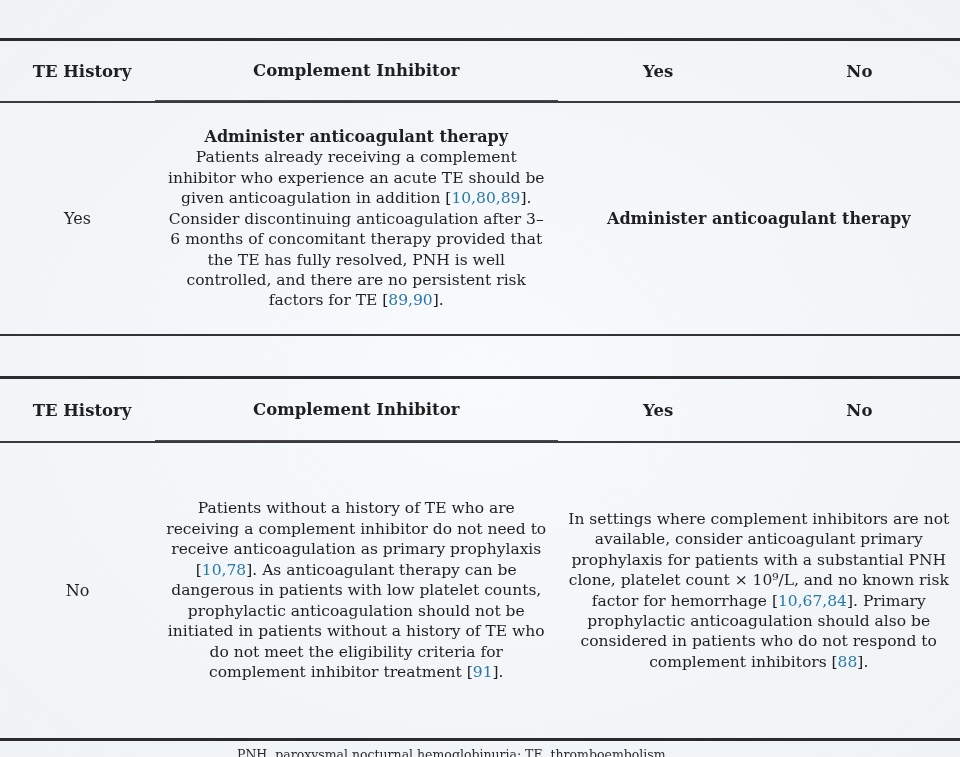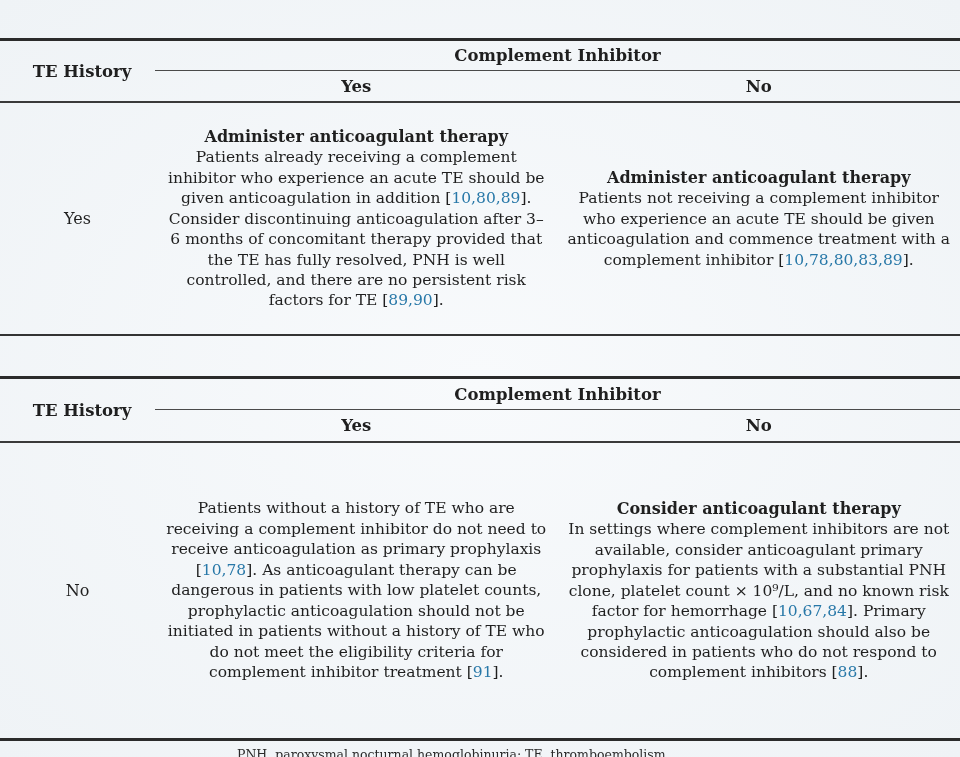--- a/index.html
+++ b/index.html
@@ -23,21 +23,21 @@
     grid-template-columns: 155px 1fr;
     border-bottom: 2px solid #3a3a3a;
     box-sizing: border-box;
   }
   .t1 .thead { height: 62px; }
   .t2 .thead { height: 64px; }
   .rowhead {
     display: flex; align-items: center; justify-content: center;
     font-weight: bold; font-size: 16.5px; margin-left: 9px;
   }
-  .colgroup { display: flex; flex-direction: column; }
+  .colgroup { display: flex; flex-direction: row; }
   .group-label {
     flex: 1 1 50%;
     display: flex; align-items: center; justify-content: center;
     font-weight: bold; font-size: 16.5px;
     border-bottom: 1.3px solid #4a4a4a;
     box-sizing: border-box;
   }
   .yn { flex: 1 1 50%; display: grid; grid-template-columns: 1fr 1fr; }
   .yn > div {
     display: flex; align-items: center; justify-content: center;
@@ -96,21 +96,20 @@
     <div class="rowlabel">Yes</div>
     <div class="cell">
       <div class="cell-title">Administer anticoagulant therapy</div>
       <div class="cell-body">
           <div class="para">Patients already receiving a complement inhibitor who experience an acute TE should be given anticoagulation in addition [<span class="cite">10,80,89</span>]. Consider discontinuing anticoagulation after 3–6 months of concomitant therapy provided that the TE has fully resolved, PNH is well controlled, and there are no persistent risk factors for TE [<span class="cite">89,90</span>].</div>
         </div>
     </div>
     <div class="cell">
       <div class="cell-title">Administer anticoagulant therapy</div>
       <div class="cell-body">
-          <div class="para">Patients not receiving a complement inhibitor who experience an acute TE should be given anticoagulation and commence treatment with a complement inhibitor [<span class="cite">10,78,80,83,89</span>].</div>
         </div>
     </div>
   </div>
 </div>
 
 <div class="gap"></div>
 
 <div class="ctable t2">
   <div class="thead">
     <div class="rowhead">TE History</div>
@@ -123,21 +122,20 @@
     </div>
   </div>
   <div class="tbody">
     <div class="rowlabel">No</div>
     <div class="cell">
       <div class="cell-body">
           <div class="para">Patients without a history of TE who are receiving a complement inhibitor do not need to receive anticoagulation as primary prophylaxis [<span class="cite">10,78</span>]. As anticoagulant therapy can be dangerous in patients with low platelet counts, prophylactic anticoagulation should not be initiated in patients without a history of TE who do not meet the eligibility criteria for complement inhibitor treatment [<span class="cite">91</span>].</div>
         </div>
     </div>
     <div class="cell">
-      <div class="cell-title">Consider anticoagulant therapy</div>
       <div class="cell-body">
           <div class="para">In settings where complement inhibitors are not available, consider anticoagulant primary prophylaxis for patients with a substantial PNH clone, platelet count × 10⁹/L, and no known risk factor for hemorrhage [<span class="cite">10,67,84</span>]. Primary prophylactic anticoagulation should also be considered in patients who do not respond to complement inhibitors [<span class="cite">88</span>].</div>
         </div>
     </div>
   </div>
 </div>
 
 <div class="footer">PNH, paroxysmal nocturnal hemoglobinuria; TE, thromboembolism.</div>
 
 </body></html>

